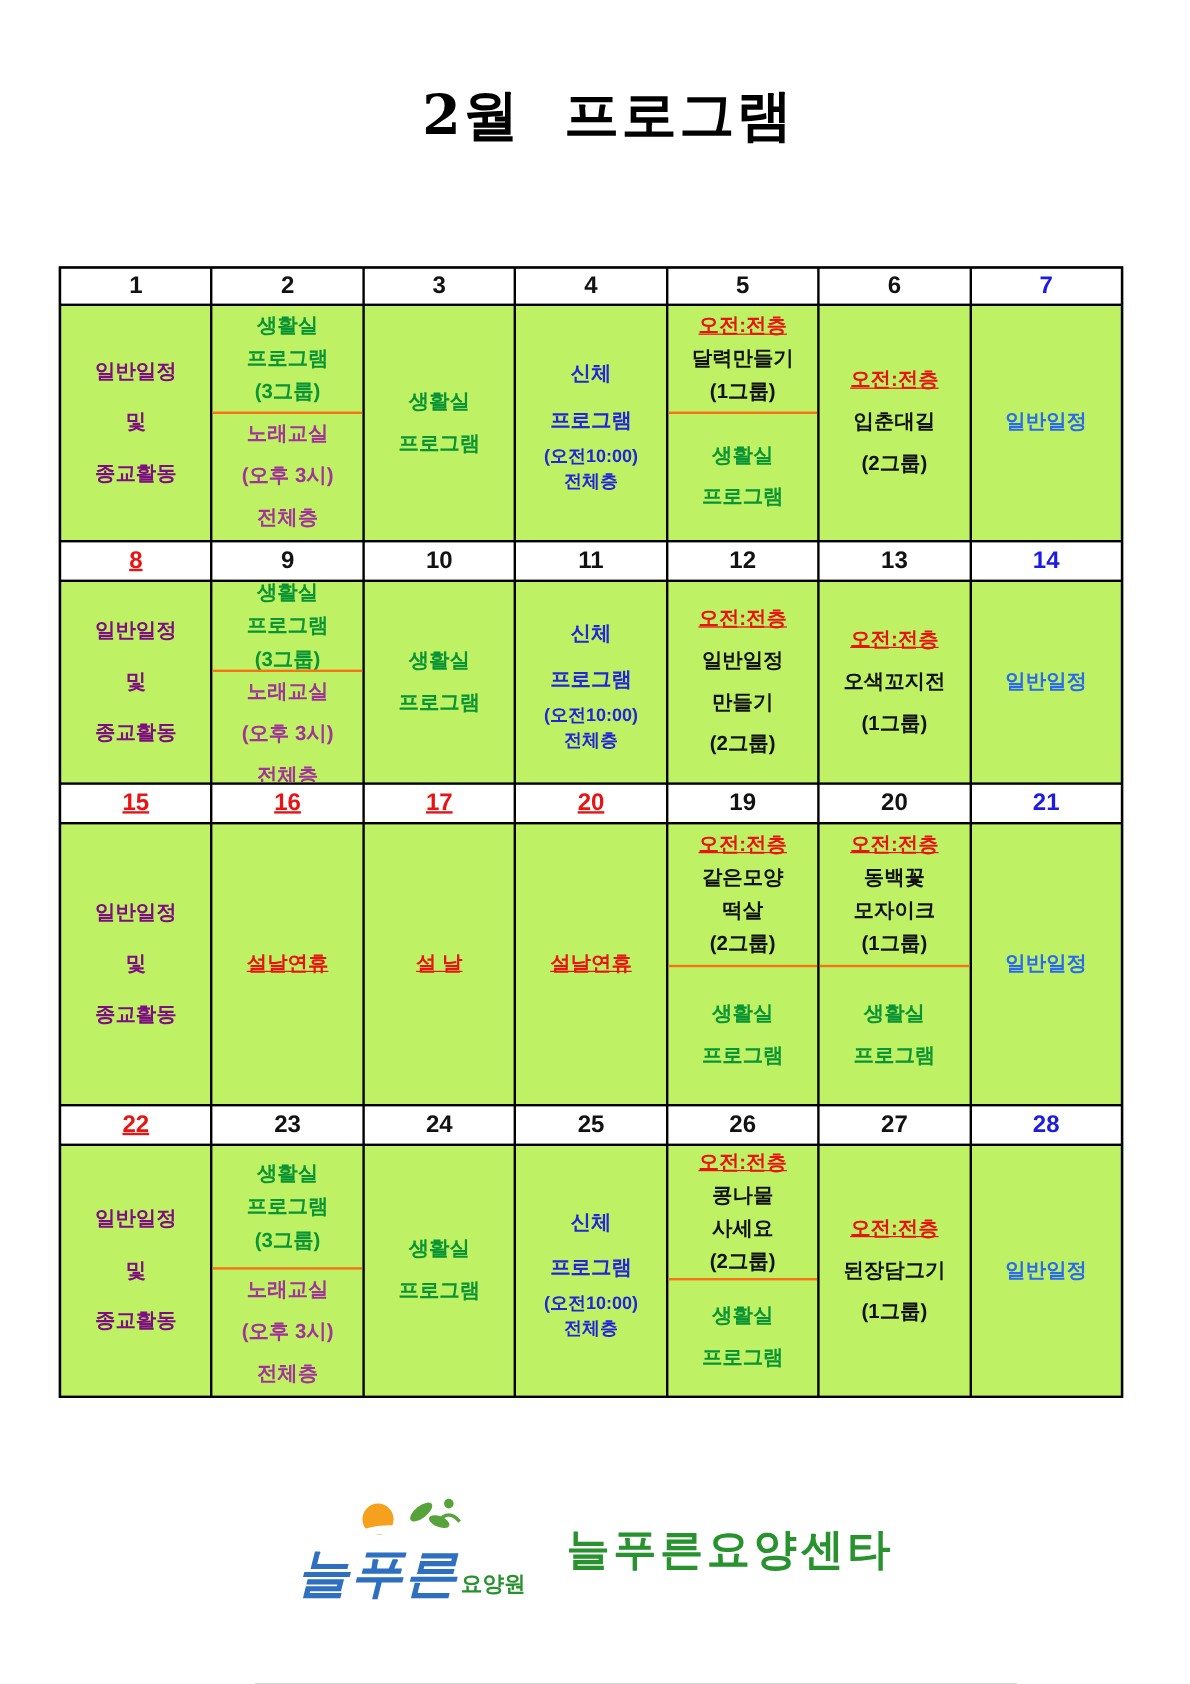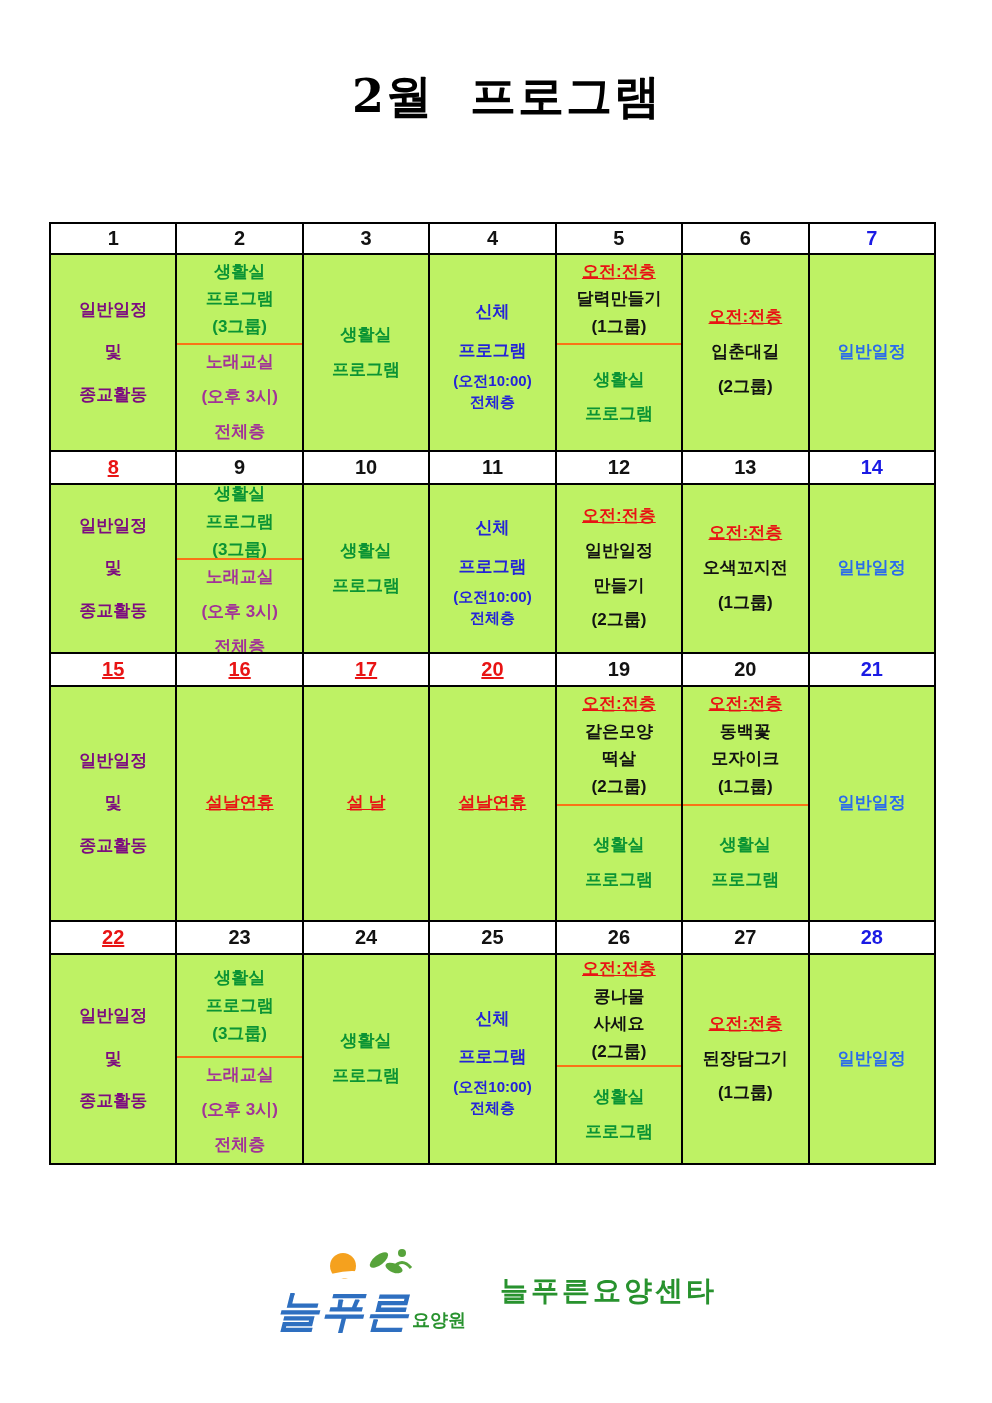--- a/index.html
+++ b/index.html
@@ -35,21 +35,21 @@
   [data-color="blue"]{color:var(--blue,#2424d8);}
   [data-color="lightblue"]{color:var(--lightblue,#2a6bec);}
   [data-color="daynum-blue"]{color:var(--daynum-blue,#1b1be4);}
   .footer{position:absolute;top:1246px;left:0;width:100%;display:flex;
           justify-content:center;align-items:center;gap:34px;}
   .logo-mark{position:relative;padding-top:36px;}
   .logo-svg{position:absolute;top:-2px;left:34px;}
   .logo-script{font-size:44px;font-weight:bold;font-style:italic;
                color:var(--logo-blue,#2e6fc0);letter-spacing:1px;}
   .logo-suffix{font-size:18px;font-weight:bold;color:var(--logo-green,#28922e);margin-left:2px;}
-  .center-name{font-size:28px;font-weight:bold;color:var(--logo-green,#28922e);
+  .center-name{font-size:36px;font-weight:bold;color:var(--logo-green,#28922e);
                letter-spacing:3px;padding-bottom:5px;}
 </style>
 </head>
 <body>
 
 <div class="page">
   <div class="title">2월  프로그램</div>
 
   <div class="cal">
 

